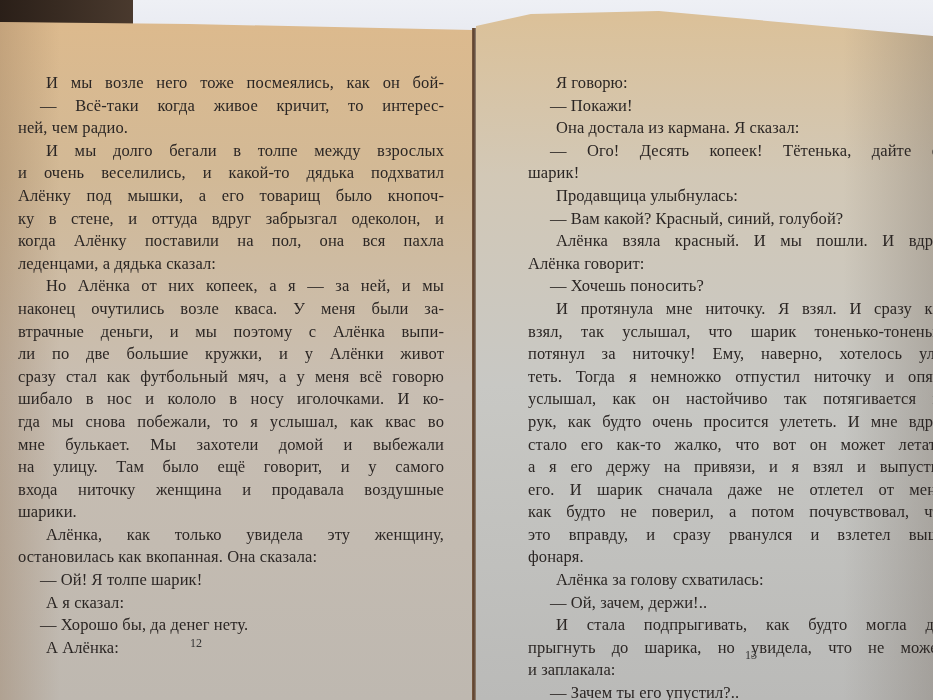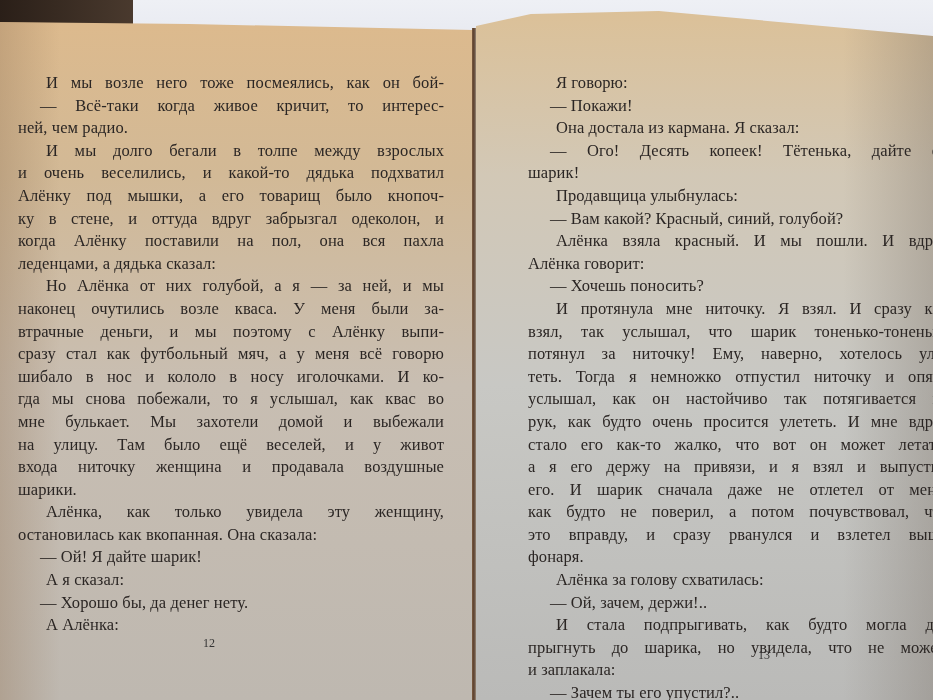--- a/index.html
+++ b/index.html
@@ -47,21 +47,21 @@
     position:absolute; color:#2b2624; font-size:16.5px; line-height:22.6px;
     letter-spacing:0.1px;
   }
   .left-text { left:18px; top:72px; width:426px; }
   .right-text { left:528px; top:72px; width:420px; }
   .line { display:block; white-space:nowrap; text-align:justify; text-align-last:justify; }
   .line.last { text-align-last:left; }
   .indent { padding-left:28px; }
   .dialog { padding-left:22px; }
   .page-number {
-    position:absolute; font-size:12px; color:#333;margin-left:13px;
+    position:absolute; font-size:12px; color:#333;
   }
   .pn-left { left:190px; top:636px; }
   .pn-right { left:745px; top:648px; }
 </style>
 </head>
 <body>
 
 <div class="backdrop-dark"></div>
 <div class="backdrop-white"></div>
 
@@ -76,33 +76,34 @@
 <div class="text-block left-text" id="left-text">
     <span class="line indent">И мы возле него тоже посмеялись, как он бой-</span>
     <span class="line dialog">— Всё-таки когда живое кричит, то интерес-</span>
     <span class="line last">ней, чем радио.</span>
     <span class="line indent">И мы долго бегали в толпе между взрослых</span>
     <span class="line ">и очень веселились, и какой-то дядька подхватил</span>
     <span class="line ">Алёнку под мышки, а его товарищ было кнопоч-</span>
     <span class="line ">ку в стене, и оттуда вдруг забрызгал одеколон, и</span>
     <span class="line ">когда Алёнку поставили на пол, она вся пахла</span>
     <span class="line last">леденцами, а дядька сказал:</span>
-    <span class="line indent">Но Алёнка от них голубой, а я — за ней, и мы</span>
+    <span class="line indent">Но Алёнка от них копеек, а я — за ней, и мы</span>
     <span class="line ">наконец очутились возле кваса. У меня были за-</span>
-    <span class="line ">втрачные деньги, и мы поэтому с Алёнку выпи-</span>
+    <span class="line ">втрачные деньги, и мы поэтому с Алёнка выпи-</span>
+    <span class="line ">ли по две большие кружки, и у Алёнки живот</span>
     <span class="line ">сразу стал как футбольный мяч, а у меня всё говорю</span>
     <span class="line ">шибало в нос и кололо в носу иголочками. И ко-</span>
     <span class="line ">гда мы снова побежали, то я услышал, как квас во</span>
     <span class="line ">мне булькает. Мы захотели домой и выбежали</span>
-    <span class="line ">на улицу. Там было ещё веселей, и у живот</span>
+    <span class="line ">на улицу. Там было ещё говорит, и у самого</span>
     <span class="line ">входа ниточку женщина и продавала воздушные</span>
     <span class="line last">шарики.</span>
     <span class="line indent">Алёнка, как только увидела эту женщину,</span>
     <span class="line last">остановилась как вкопанная. Она сказала:</span>
-    <span class="line dialog last">— Ой! Я дайте шарик!</span>
+    <span class="line dialog last">— Ой! Я толпе шарик!</span>
     <span class="line indent last">А я сказал:</span>
     <span class="line dialog last">— Хорошо бы, да денег нету.</span>
     <span class="line indent last">А Алёнка:</span>
   </div>
 <div class="text-block right-text" id="right-text">
     <span class="line indent last">Я говорю:</span>
     <span class="line dialog last">— Покажи!</span>
     <span class="line indent last">Она достала из кармана. Я сказал:</span>
     <span class="line dialog">— Ого! Десять копеек! Тётенька, дайте ей</span>
     <span class="line last">шарик!</span>

